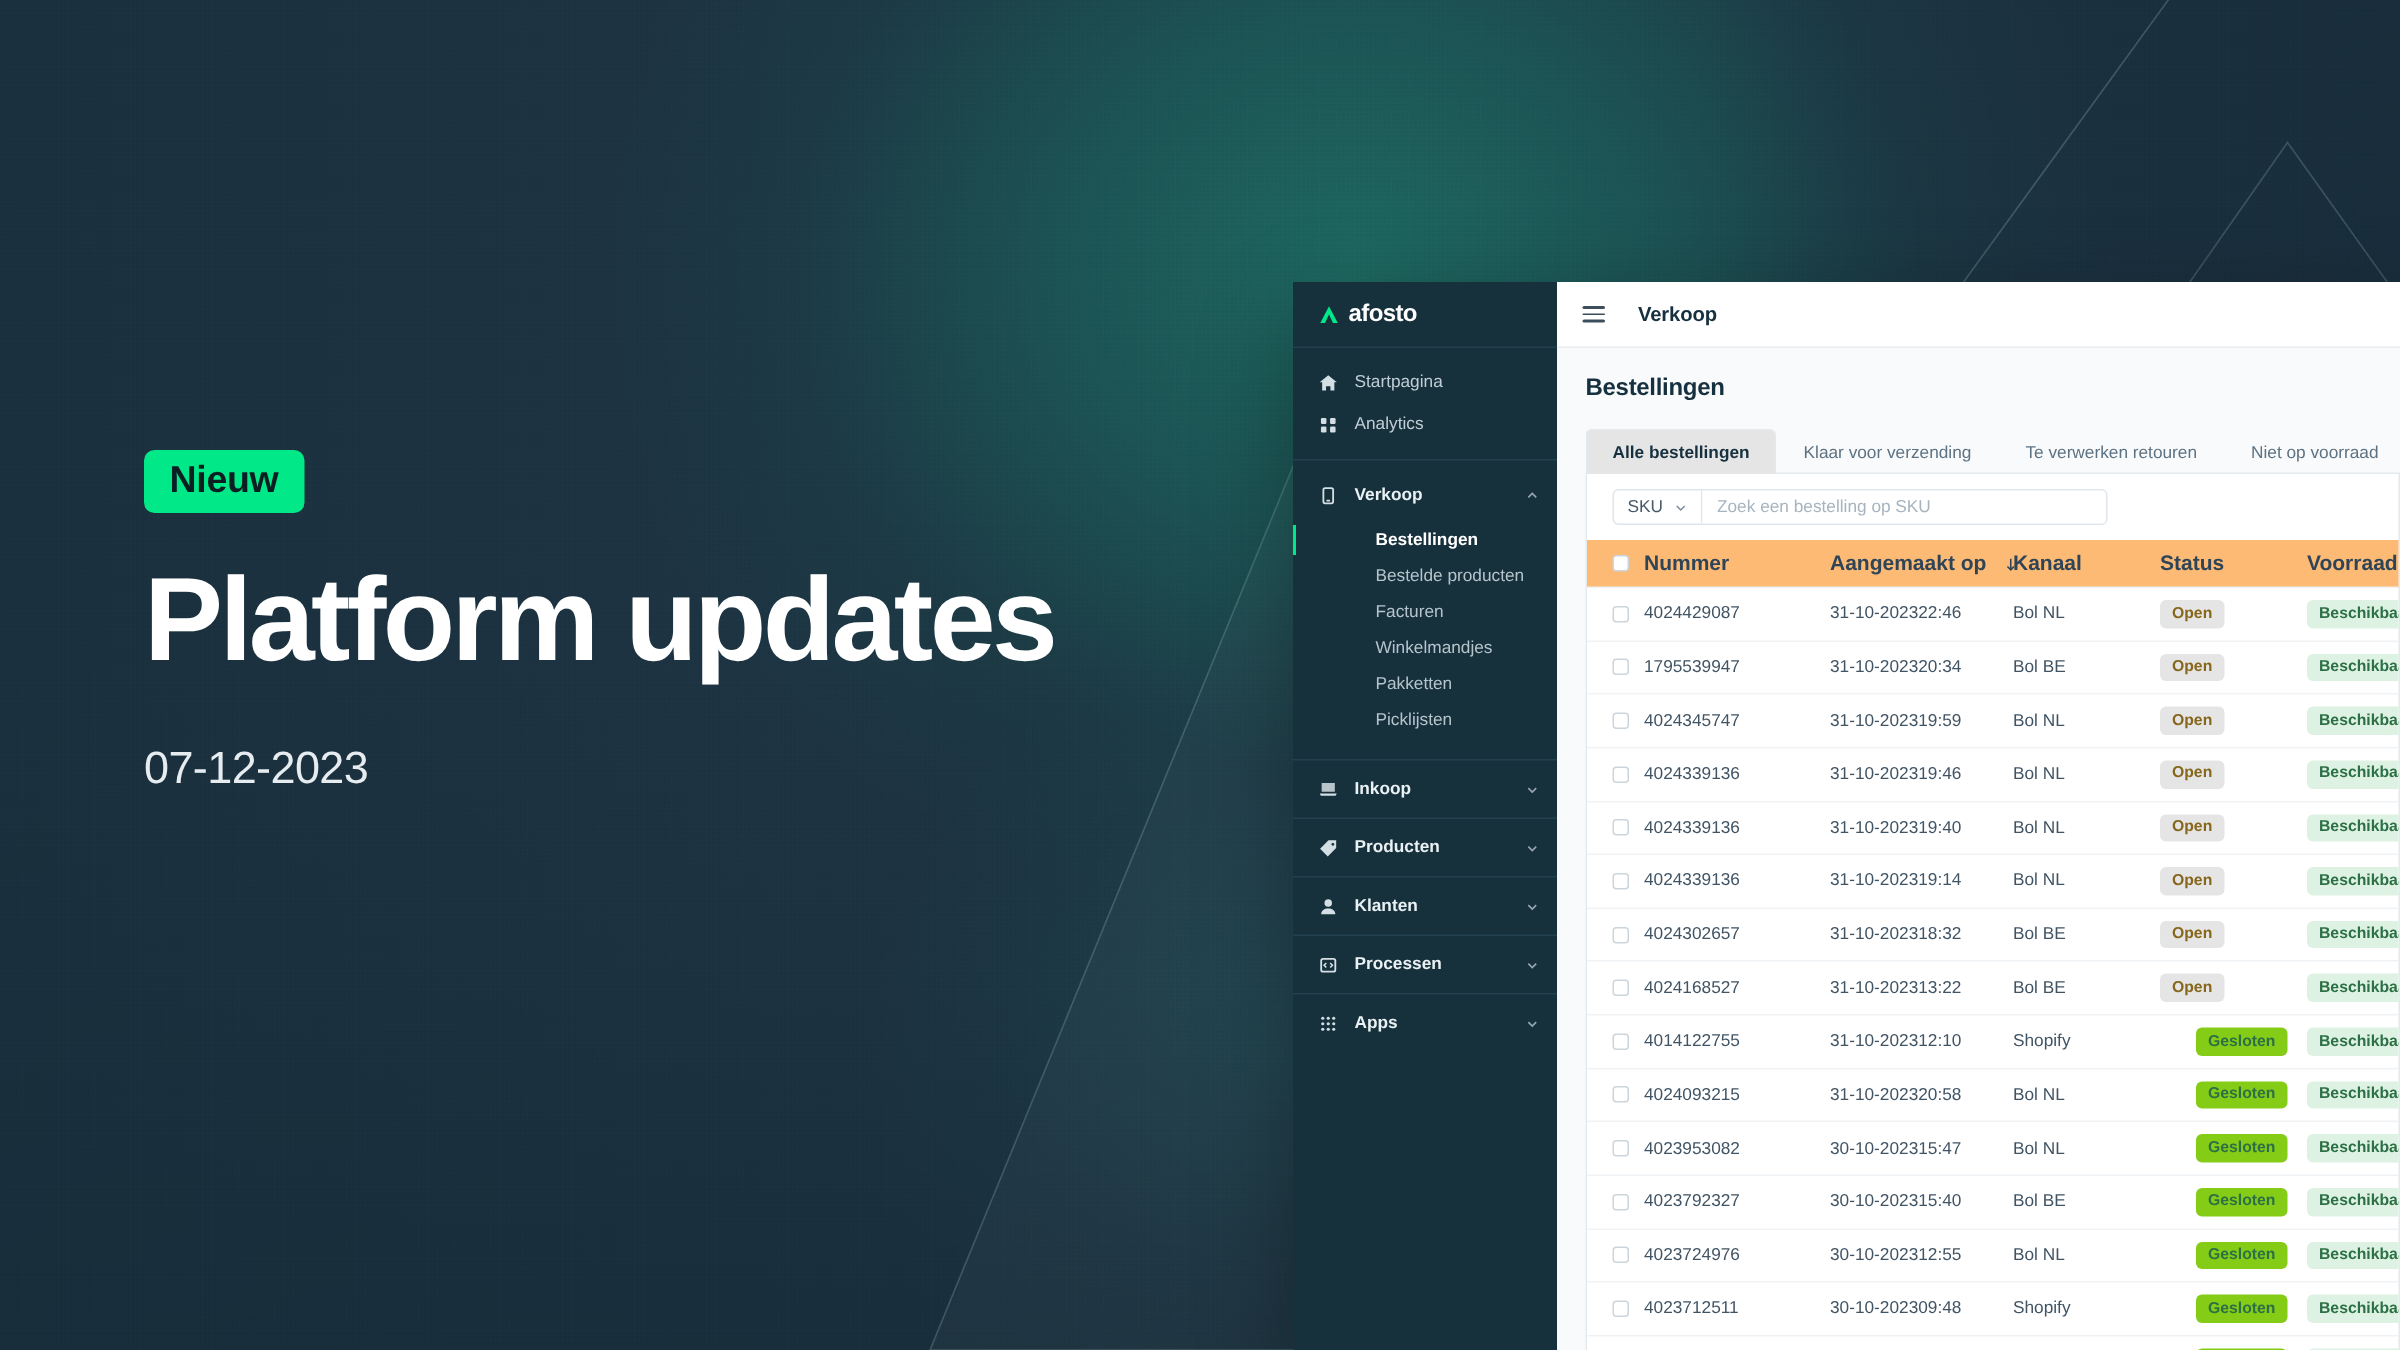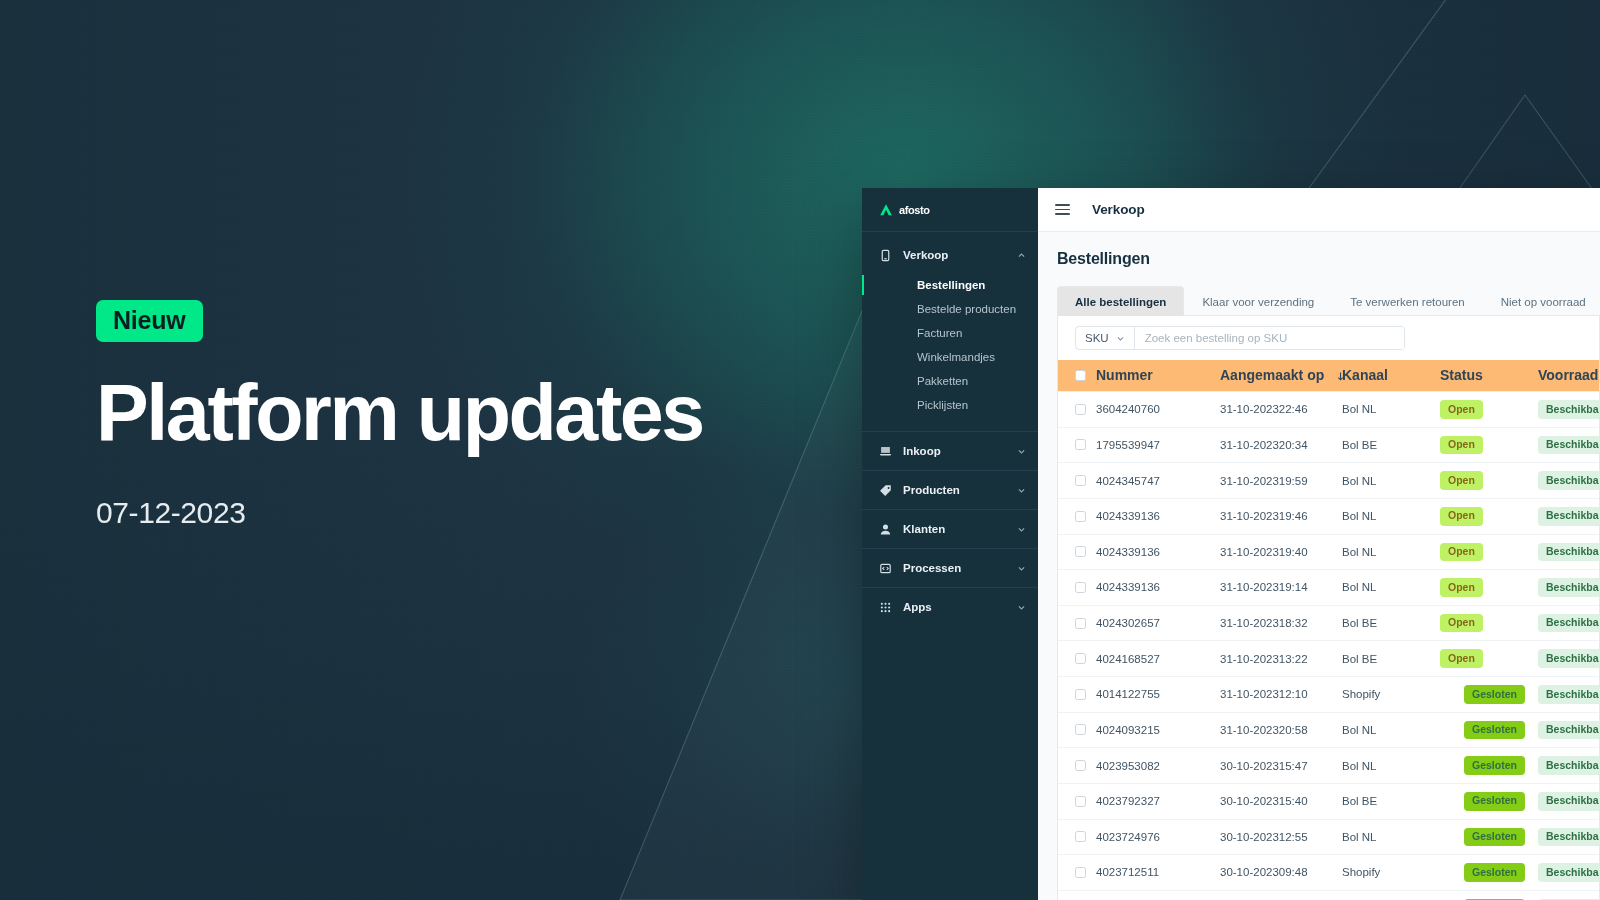--- a/index.html
+++ b/index.html
@@ -97,21 +97,21 @@
     display:flex; flex-direction:column;
   }
   #sidebar-brand {
     height:44px;
     display:flex; align-items:center;
     padding-left:17px;
     border-bottom:1px solid #22404d;
   }
   .brand-mark { width:14px; height:14px; margin-right:6px; display:block; }
   .brand-name {
-    color:#ffffff; font-size:11px; font-weight:700; letter-spacing:-0.4px;
+    color:#ffffff; font-size:16px; font-weight:700; letter-spacing:-0.4px;
   }
   .nav-group { border-bottom:1px solid #22404d; padding:9px 0; }
   .nav-group.tight { padding:5px 0; }
   .nav-item {
     display:flex; align-items:center;
     height:28px;
     padding-left:17px; padding-right:12px;
     font-size:11.5px;
     color:#c0ced5;
     cursor:pointer;
@@ -197,21 +197,21 @@
   }
   .col-chk   { width:38px; padding-left:17px !important; }
   .col-num   { width:124px; }
   .col-date  { width:122px; }
   .col-kanaal{ width:98px; }
   .col-status{ width:98px; }
   .col-voor  { width:120px; }
   .chkbox { width:11px; height:11px; border:1px solid #ccd5dc; border-radius:2.5px; background:#fff; display:block; cursor:pointer; }
   .date-cell { display:inline-block; }
   .pill { display:inline-block; font-size:10.5px; font-weight:600; padding:2.5px 8px 3px; border-radius:4px; line-height:1.25; }
-  .pill.open    { background:#bef264; color:#87671c; }
+  .pill.open    { background:#e5e5e5; color:#87671c; }
   .pill.closed  { background:#84cc16; color:#2d7045;margin-left:24px; }
   .pill.stock   { background:#ddf2e3; color:#2d7045; }
   .sort-ico { display:inline-block; margin-left:9px; width:7px; height:9px; vertical-align:-1px; }
 </style>
 </head>
 <body>
 
 <div id="bg-layer">
   <div class="bg-base"></div>
   <div class="bg-glow-teal"></div>
@@ -248,20 +248,41 @@
 
   <nav id="sidebar">
     <div id="sidebar-brand">
       <svg class="brand-mark" viewBox="0 0 24 24">
         <path d="M12 2 L22 21 H16.5 L12 11.5 L7.5 21 H2 Z" fill="#00e887"></path>
         <path d="M12 13.5 L15 20 H9 Z" fill="#16303c"></path>
       </svg>
       <span class="brand-name">afosto</span>
     </div>
 
+    <div class="nav-group">
+      <div class="nav-item">
+        <span class="nav-ico">
+          <svg viewBox="0 0 16 16" width="13" height="13" fill="currentColor">
+              <path d="M8 1.5 1 7.2h2V14h3.2v-3.6h3.6V14H13V7.2h2L8 1.5z"></path>
+            </svg>
+        </span>
+        <span class="nav-label">Startpagina</span>
+      </div>
+      <div class="nav-item">
+        <span class="nav-ico">
+          <svg viewBox="0 0 16 16" width="13" height="13" fill="currentColor">
+              <rect x="2" y="2" width="4.5" height="5" rx="1"></rect>
+              <rect x="9.5" y="2" width="4.5" height="5" rx="1"></rect>
+              <rect x="2" y="9" width="4.5" height="5" rx="1"></rect>
+              <rect x="9.5" y="9" width="4.5" height="5" rx="1"></rect>
+            </svg>
+        </span>
+        <span class="nav-label">Analytics</span>
+      </div>
+    </div>
 
     <div class="nav-group">
       <div class="nav-item parent">
         <span class="nav-ico">
           <svg viewBox="0 0 16 16" width="13" height="13" fill="none" stroke="currentColor" stroke-width="1.5">
               <rect x="4" y="1.8" width="8" height="12.4" rx="1.4"></rect>
               <line x1="6.5" y1="12" x2="9.5" y2="12"></line>
             </svg>
         </span>
         <span class="nav-label">Verkoop</span>
@@ -422,21 +443,21 @@
               <th class="col-kanaal">Kanaal</th>
               <th class="col-status">Status</th>
               <th class="col-voor">Voorraad</th>
             </tr>
           </thead>
           <tbody id="table-body">
               <tr>
                 <td class="col-chk">
                   <span class="chkbox"></span>
                 </td>
-                <td class="col-num">3604240760</td>
+                <td class="col-num">4024429087</td>
                 <td class="col-date"><span class="date-cell">31-10-2023</span><span class="date-cell tm">22:46</span></td>
                 <td class="col-kanaal">Bol NL</td>
                 <td class="col-status"><span class="pill open">Open</span></td>
                 <td class="col-voor"><span class="pill stock">Beschikbaar</span></td>
               </tr>
               <tr>
                 <td class="col-chk">
                   <span class="chkbox"></span>
                 </td>
                 <td class="col-num">1795539947</td>

